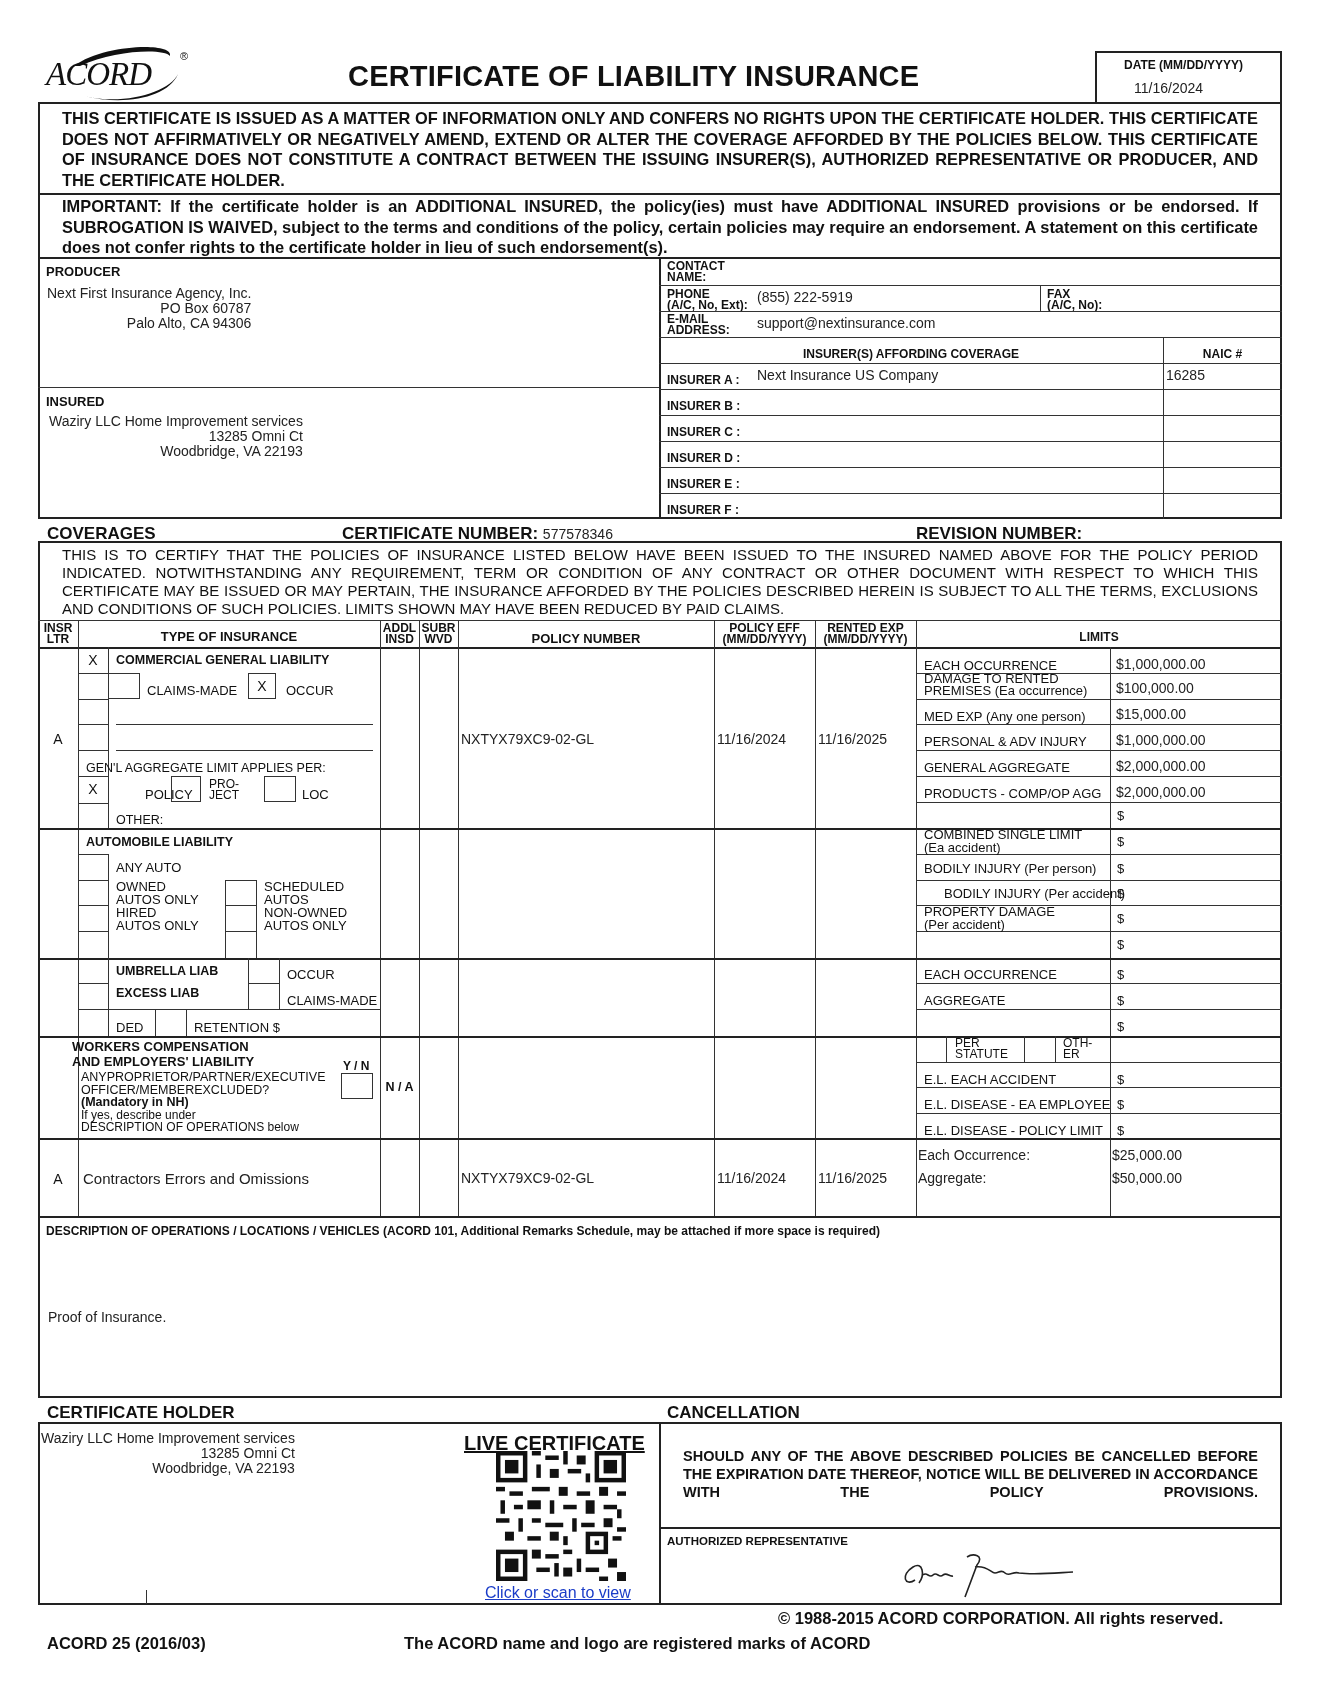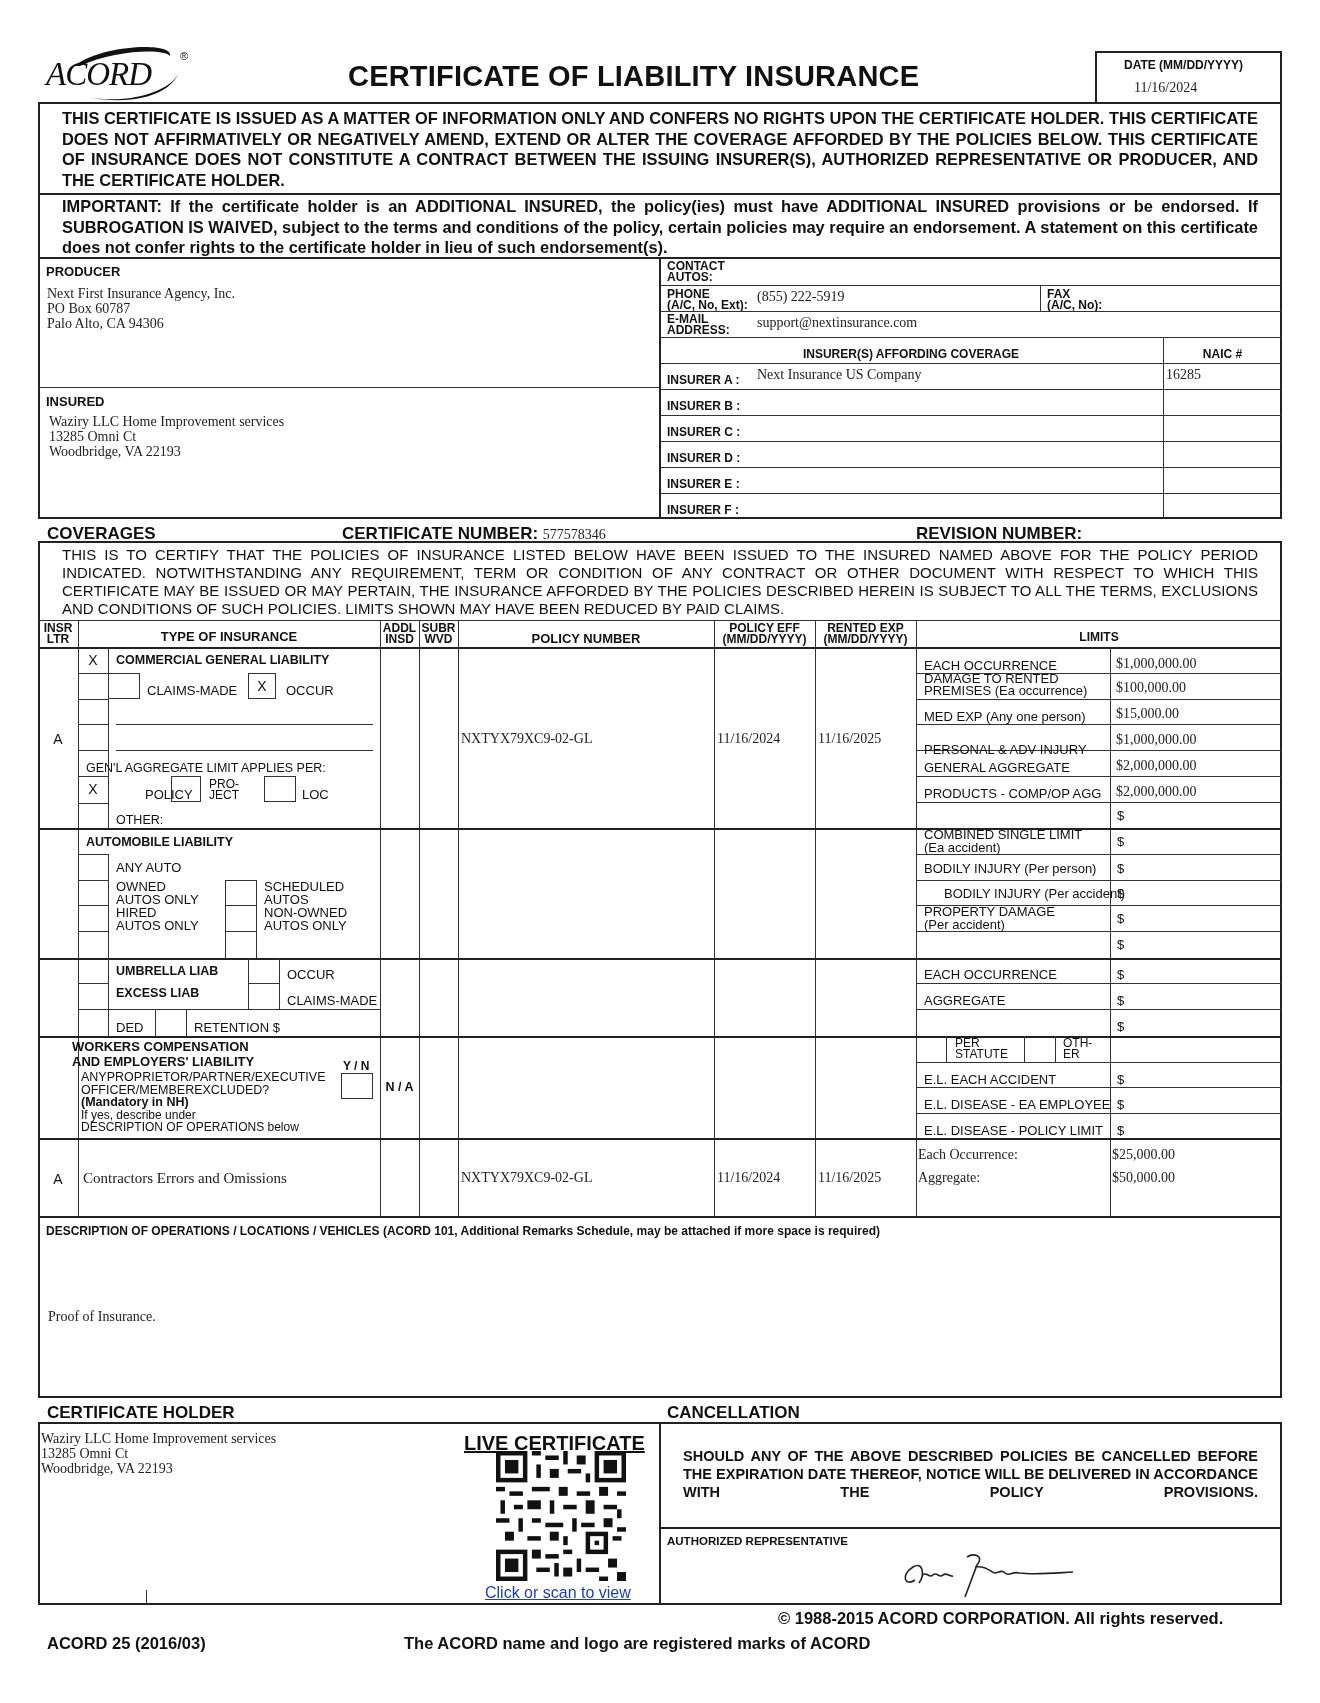--- a/index.html
+++ b/index.html
@@ -1,20 +1,20 @@
 <!DOCTYPE html>
 <html><head>
 <meta charset="utf-8">
 <style>
   html, body { margin:0; padding:0; background:#fff; }
   body { width:1320px; height:1703px; position:relative; overflow:hidden; font-family:"Liberation Sans", sans-serif; color:#111; }
   .abs { position:absolute; }
   .b { font-weight:bold; }
   .lbl { font-family:"Liberation Sans", sans-serif; font-size:12px; font-weight:bold; line-height:11px; }
-  .val { font-family:Liberation Serif, serif; font-size:14px; color:#222; }
+  .val { font-family:Liberation Sans, sans-serif; font-size:14px; color:#222;text-align:right; }
   .txt { font-family:"Liberation Sans", sans-serif; font-size:13px; }
   .box { position:absolute; border:2px solid #222; box-sizing:border-box; }
   .hl { position:absolute; height:0; border-top:1px solid #333; }
   .hl2 { position:absolute; height:0; border-top:2px solid #222; }
   .vl { position:absolute; width:0; border-left:1px solid #333; }
   .vl2 { position:absolute; width:0; border-left:2px solid #222; }
   .cb { position:absolute; width:28px; height:26px; border:1px solid #333; box-sizing:border-box; font-family:"Liberation Sans", sans-serif; font-size:14px; text-align:center; line-height:24px; }
   .just { text-align:justify; text-align-last:left; }
   .j1 { text-align:justify; text-align-last:justify; }
   .sm { font-size:12px; line-height:12px; }
@@ -56,21 +56,21 @@
 
 <div class="abs lbl" style="left:46px;top:396px;font-size:13px;">INSURED</div>
 <div class="abs val" style="left:49px;top:414px;line-height:15px;">
   <div>Waziry LLC Home Improvement services</div>
   <div>13285 Omni Ct</div>
   <div>Woodbridge, VA 22193</div>
 </div>
 
 <div class="abs lbl" style="left:667px;top:261px;">
   <div>CONTACT</div>
-    <div>AUTOS:</div>
+    <div>NAME:</div>
 </div>
 <div class="hl" style="left:659px;top:285px;width:623px;"></div>
 <div class="abs lbl" style="left:667px;top:289px;">
   <div>PHONE</div>
     <div>(A/C, No, Ext):</div>
 </div>
 <div class="abs val" style="left:757px;top:289px;">(855) 222-5919</div>
 <div class="vl" style="left:1040px;top:285px;height:26px;"></div>
 <div class="abs lbl" style="left:1047px;top:289px;">
   <div>FAX</div>
@@ -194,21 +194,21 @@
 <div class="hl" style="left:916px;top:776px;width:366px;"></div>
 <div class="hl" style="left:916px;top:802px;width:366px;"></div>
 
 <div class="abs txt" style="left:924px;top:658px;">EACH OCCURRENCE</div>
 <div class="abs val" style="left:1116px;top:656px;">$1,000,000.00</div>
 <div class="abs txt" style="left:924px;top:673px;line-height:12px;white-space:pre;">DAMAGE TO RENTED
 PREMISES (Ea occurrence)</div>
 <div class="abs val" style="left:1116px;top:680px;">$100,000.00</div>
 <div class="abs txt" style="left:924px;top:709px;">MED EXP (Any one person)</div>
 <div class="abs val" style="left:1116px;top:706px;">$15,000.00</div>
-<div class="abs txt" style="left:924px;top:734px;margin-top:8px;">PERSONAL &amp; ADV INJURY</div>
+<div class="abs txt" style="left:924px;top:734px;">PERSONAL &amp; ADV INJURY</div>
 <div class="abs val" style="left:1116px;top:732px;">$1,000,000.00</div>
 <div class="abs txt" style="left:924px;top:760px;">GENERAL AGGREGATE</div>
 <div class="abs val" style="left:1116px;top:758px;">$2,000,000.00</div>
 <div class="abs txt" style="left:924px;top:786px;">PRODUCTS - COMP/OP AGG</div>
 <div class="abs val" style="left:1116px;top:784px;">$2,000,000.00</div>
 <div class="abs txt" style="left:1117px;top:808px;">$</div>
 
 <div class="hl2" style="left:38px;top:958px;width:1244px;"></div>
 <div class="abs b" style="left:86px;top:835px;font-size:12.5px;">AUTOMOBILE LIABILITY</div>
 <div class="vl" style="left:108px;top:854px;height:104px;"></div>

